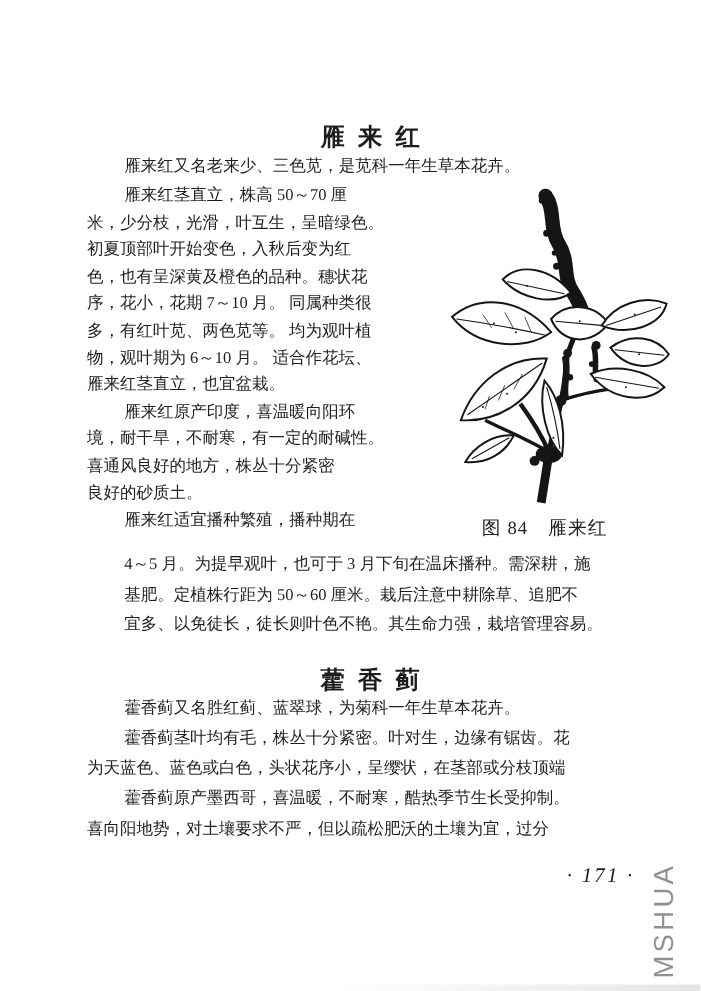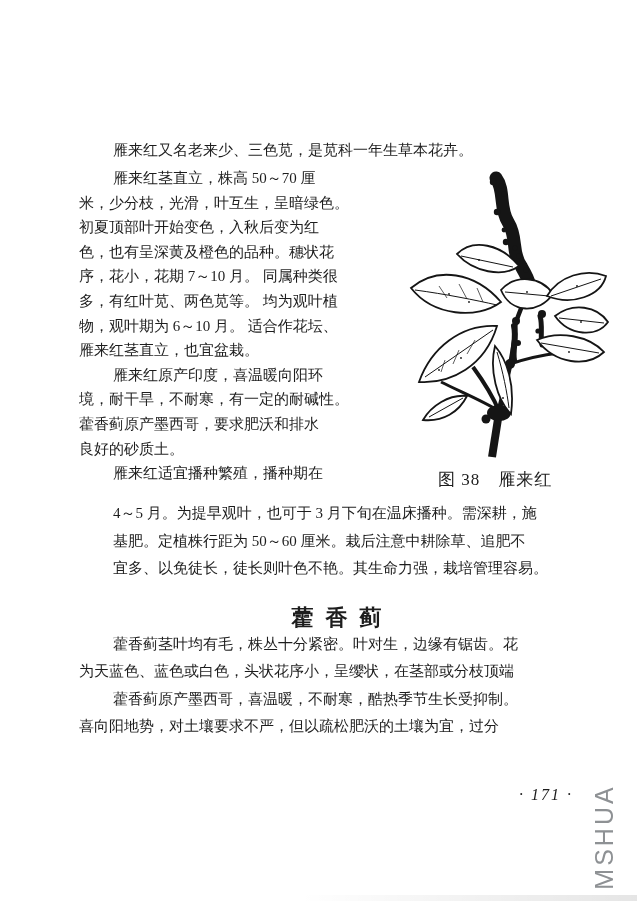--- a/index.html
+++ b/index.html
@@ -46,21 +46,21 @@
     position:absolute;left:408px;top:168px;width:202px;height:300px;
   }
   .figure-caption{
     position:absolute;left:438px;top:468px;
     font-size:17px;letter-spacing:1px;white-space:nowrap;
   }
   .page-number{
     position:absolute;left:498px;top:786px;width:96px;
     text-align:center;
     font-style:italic;
-    font-size:16px;
+    font-size:19px;
     letter-spacing:2px;
     white-space:nowrap;
   }
   .watermark{
     position:absolute;left:604px;top:837px;
     transform:translate(-50%,-50%) rotate(-90deg);
     font-family:"Liberation Sans", sans-serif;
     font-size:25px;
     letter-spacing:3px;
     color:#8e9194;
@@ -74,35 +74,36 @@
   svg .blob{ fill:#151515; stroke:none; }
   svg .leaf{ fill:#ffffff; stroke:#151515; stroke-width:1.8; }
   svg .vein{ stroke:#151515; stroke-width:1; fill:none; }
   svg .svein{ stroke:#151515; stroke-width:0.7; fill:none; }
 </style>
 </head>
 <body>
 
 <div class="page">
 
+  <h2 class="sec-title title-1">雁 来 红</h2>
 
   <div class="line intro-line indent">雁来红又名老来少、三色苋，是苋科一年生草本花卉。</div>
 
   <div class="col-narrow">
     <div class="line indent">雁来红茎直立，株高 50～70 厘</div>
     <div class="line">米，少分枝，光滑，叶互生，呈暗绿色。</div>
     <div class="line">初夏顶部叶开始变色，入秋后变为红</div>
     <div class="line">色，也有呈深黄及橙色的品种。穗状花</div>
     <div class="line">序，花小，花期 7～10 月。 同属种类很</div>
     <div class="line">多，有红叶苋、两色苋等。 均为观叶植</div>
     <div class="line">物，观叶期为 6～10 月。 适合作花坛、</div>
     <div class="line">雁来红茎直立，也宜盆栽。</div>
     <div class="line indent">雁来红原产印度，喜温暖向阳环</div>
     <div class="line">境，耐干旱，不耐寒，有一定的耐碱性。</div>
-    <div class="line">藿香蓟原产墨西哥，要求肥沃和排水</div>
+    <div class="line">喜通风良好的地方，株丛十分紧密</div>
     <div class="line">良好的砂质土。</div>
     <div class="line indent">雁来红适宜播种繁殖，播种期在</div>
   </div>
 
   <div class="figure">
     <svg width="202" height="300" viewBox="0 0 200 300" xmlns="http://www.w3.org/2000/svg">
 
       <path class="ink" d="M87,10 C96,22 90,40 99,54 C109,70 102,84 112,98 C116,105 119,110 120,115" stroke-width="13" stroke-linecap="round"></path>
       <circle class="blob" cx="84" cy="14" r="3.2"></circle>
         <circle class="blob" cx="95" cy="26" r="3"></circle>
@@ -160,31 +161,32 @@
         <circle class="blob" cx="30" cy="202" r="0.9"></circle>
       <circle class="blob" cx="118" cy="124" r="0.9"></circle>
         <circle class="blob" cx="168" cy="118" r="0.9"></circle>
       <circle class="blob" cx="172" cy="154" r="0.9"></circle>
         <circle class="blob" cx="160" cy="184" r="0.9"></circle>
       <circle class="blob" cx="70" cy="92" r="0.9"></circle>
         <circle class="blob" cx="94" cy="230" r="0.9"></circle>
     </svg>
   </div>
 
-  <div class="figure-caption">图 38　雁来红</div>
+  <div class="figure-caption">图 84　雁来红</div>
 
   <div class="full-block-1">
     <div class="line">4～5 月。为提早观叶，也可于 3 月下旬在温床播种。需深耕，施</div>
     <div class="line">基肥。定植株行距为 50～60 厘米。栽后注意中耕除草、追肥不</div>
     <div class="line">宜多、以免徒长，徒长则叶色不艳。其生命力强，栽培管理容易。</div>
   </div>
 
   <h2 class="sec-title title-2">藿 香 蓟</h2>
 
   <div class="sec2-block">
+    <div class="line indent">藿香蓟又名胜红蓟、蓝翠球，为菊科一年生草本花卉。</div>
     <div class="line indent">藿香蓟茎叶均有毛，株丛十分紧密。叶对生，边缘有锯齿。花</div>
     <div class="line">为天蓝色、蓝色或白色，头状花序小，呈缨状，在茎部或分枝顶端</div>
     <div class="line indent">藿香蓟原产墨西哥，喜温暖，不耐寒，酷热季节生长受抑制。</div>
     <div class="line">喜向阳地势，对土壤要求不严，但以疏松肥沃的土壤为宜，过分</div>
   </div>
 
   <div class="page-number">· 171 ·</div>
 
   <div class="watermark">MSHUA</div>
 

